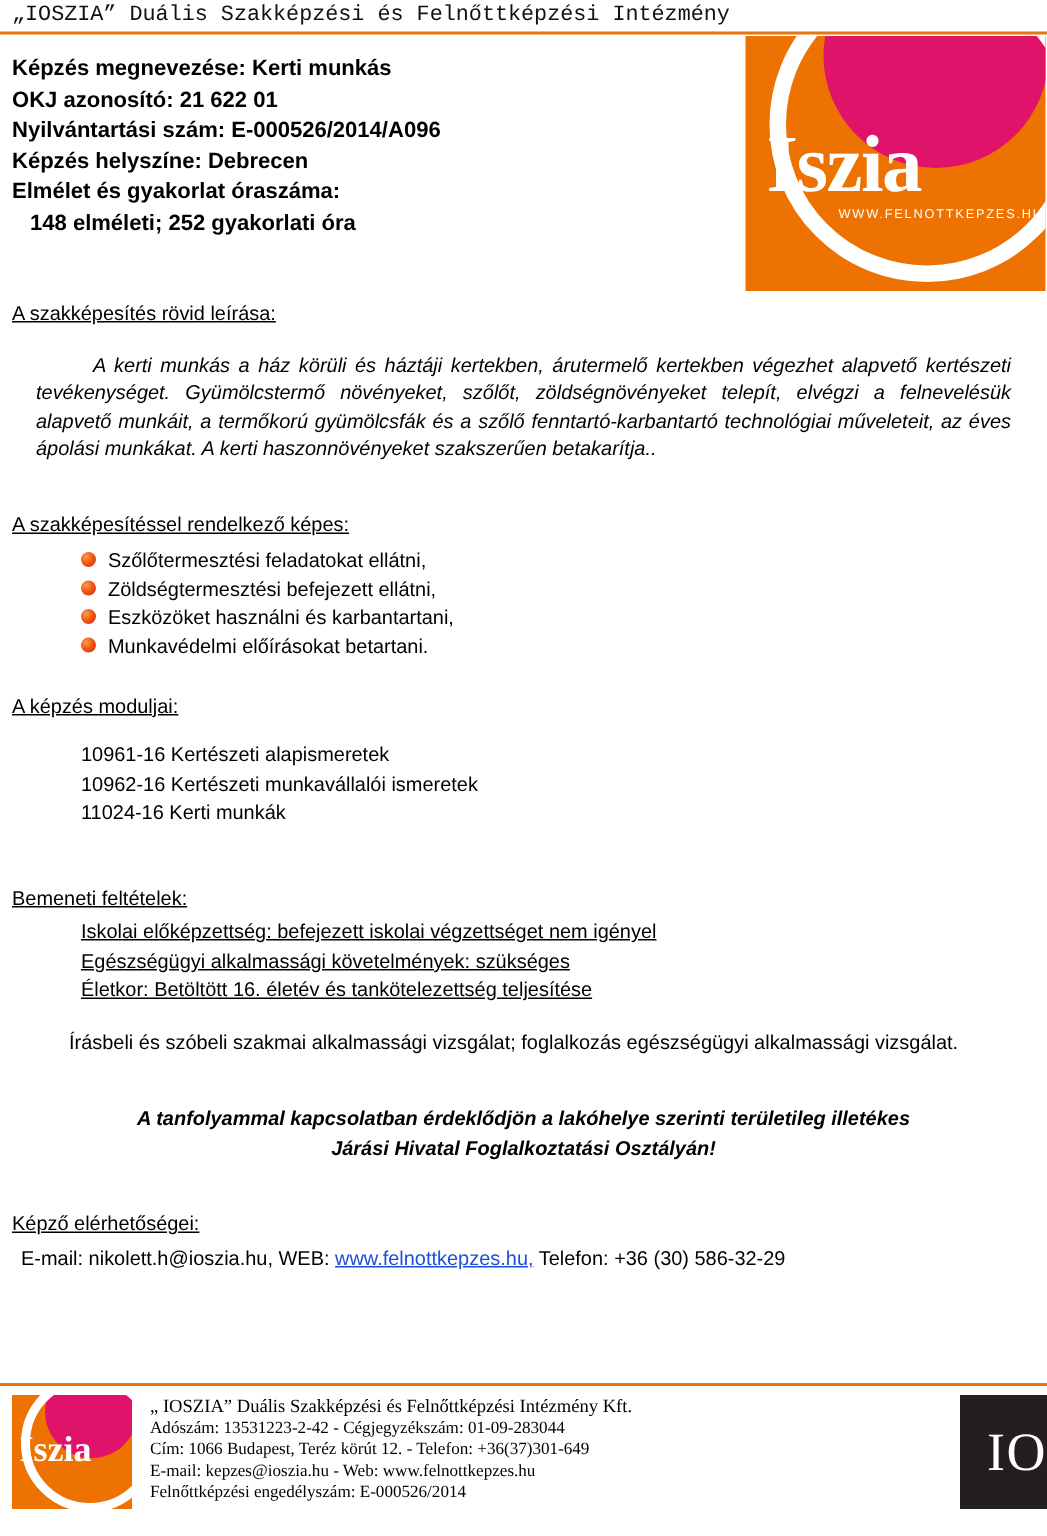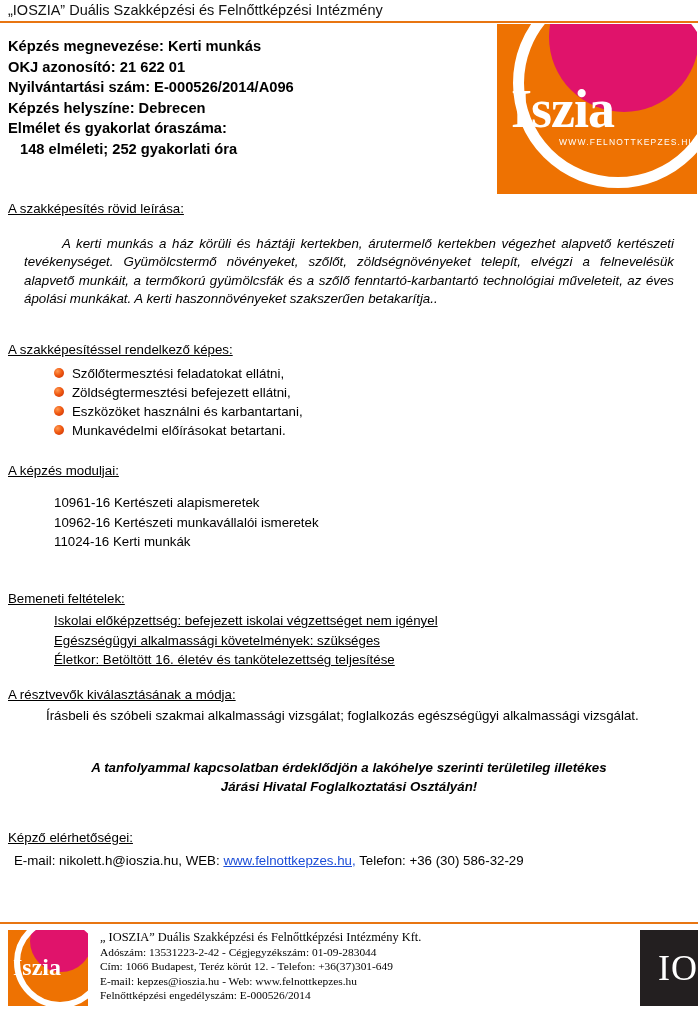--- a/index.html
+++ b/index.html
@@ -23,21 +23,21 @@
     box-sizing: border-box;
   }
 
   
   .doc-header {
     position: absolute;
     top: 0;
     left: 0;
     width: 698px;
     height: 14px;
-    font-family: Liberation Sans, sans-serif;
+    font-family: Liberation Mono, monospace;
     font-size: 14.5px;
     padding-left: 8px;
     padding-top: 2px;
     box-sizing: border-box;
     color: #111;
   }
   .header-rule {
     position: absolute;
     top: 21px;
     left: 0;
@@ -326,21 +326,20 @@
 
     <div class="section-head">Bemeneti feltételek:</div>
     <div class="sub-list">
       <div>Iskolai előképzettség: befejezett iskolai végzettséget nem igényel</div>
       <div>Egészségügyi alkalmassági követelmények: szükséges</div>
       <div>Életkor: Betöltött 16. életév és tankötelezettség teljesítése</div>
     </div>
 
     <div class="gap-md"></div>
 
-    <div class="section-head">A résztvevők kiválasztásának a módja:</div>
     <div class="indent-para">Írásbeli és szóbeli szakmai alkalmassági vizsgálat; foglalkozás egészségügyi alkalmassági vizsgálat.</div>
 
     <div class="gap-lg"></div>
     <div class="gap-sm"></div>
 
     <div class="highlight-italic">A tanfolyammal kapcsolatban érdeklődjön a lakóhelye szerinti területileg illetékes</div>
     <div class="highlight-italic">Járási Hivatal Foglalkoztatási Osztályán!</div>
 
     <div class="gap-lg"></div>
     <div class="gap-sm"></div>

